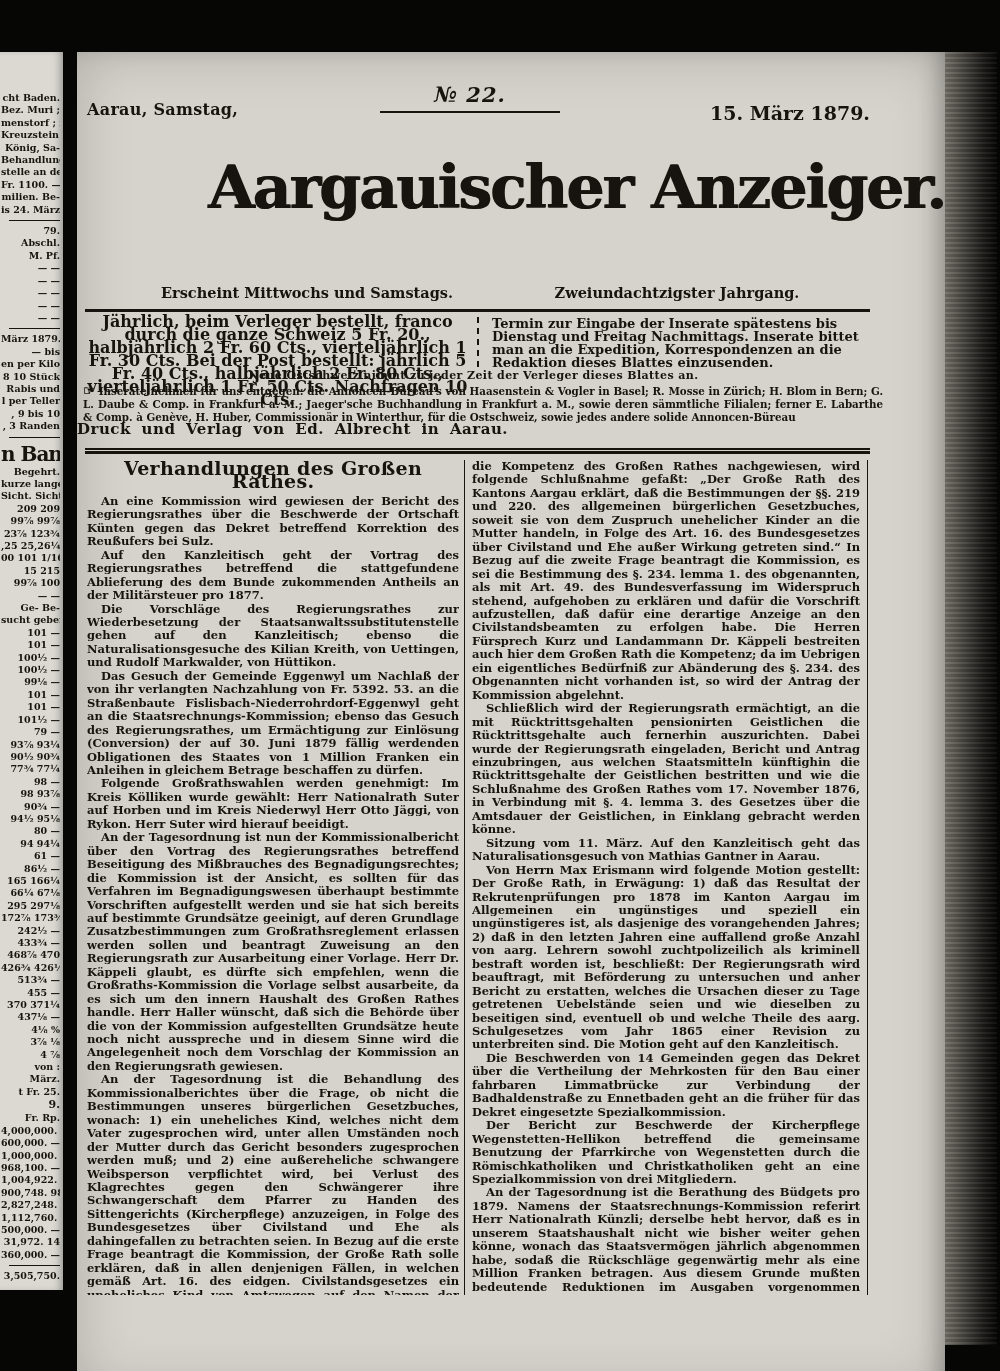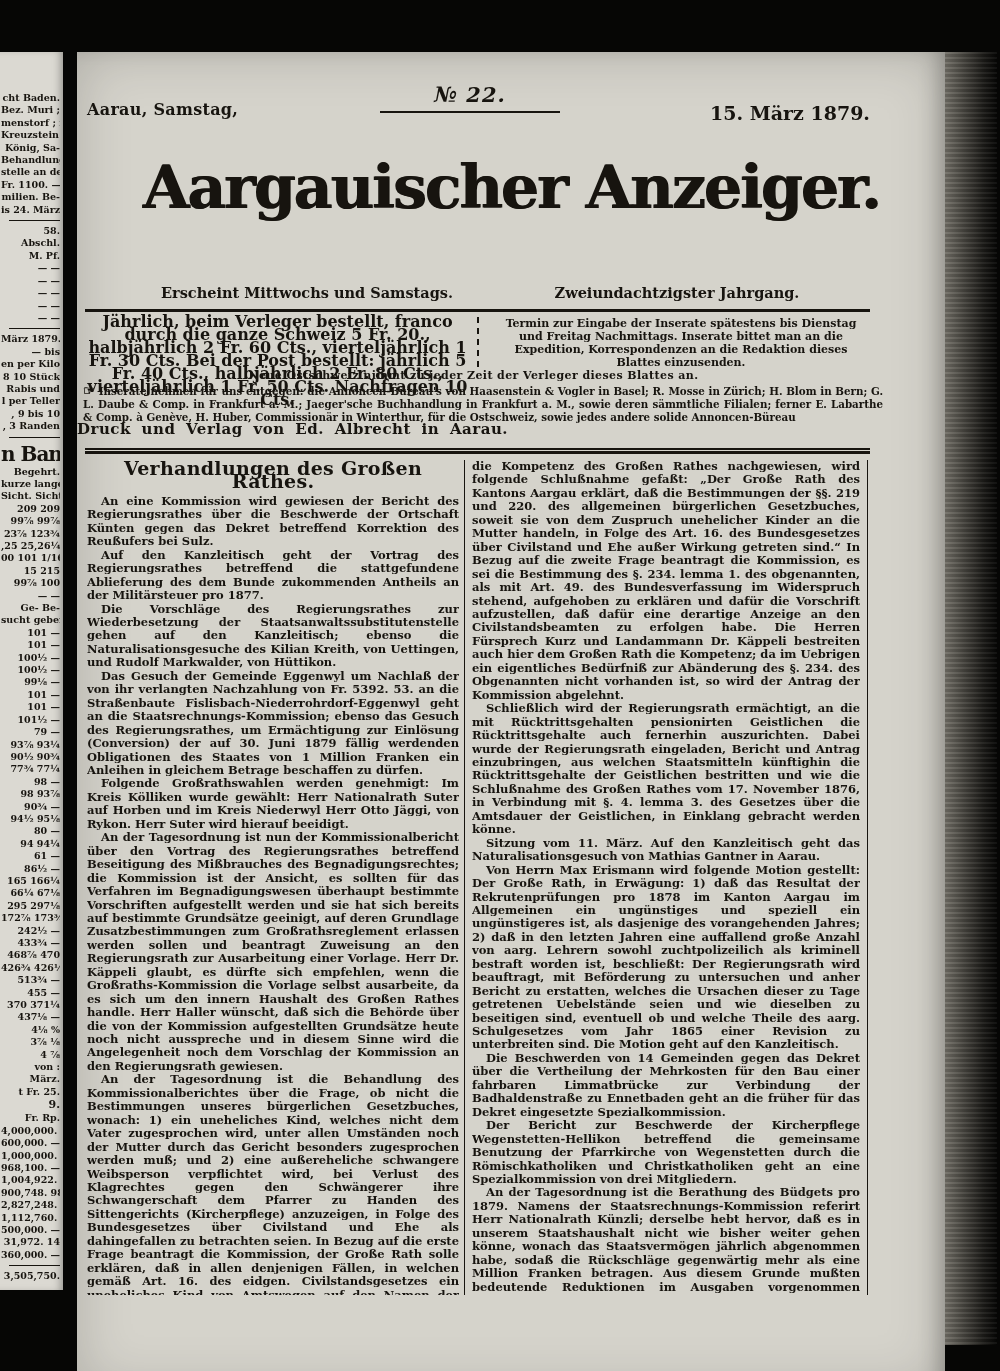--- a/index.html
+++ b/index.html
@@ -21,35 +21,35 @@
   
   .page{position:absolute;left:77px;top:52px;width:868px;height:1339px;background:#d5d3cb;
         box-shadow:inset 0 0 55px rgba(0,0,0,.18), inset -14px 0 22px -10px rgba(0,0,0,.28);}
 
   .dateline-left{position:absolute;left:10px;top:48px;font-size:16px;font-weight:bold;letter-spacing:.3px;}
   .issue-box{position:absolute;left:293px;top:30px;width:200px;text-align:center;}
   .issue-no{font-size:21px;font-weight:bold;font-style:italic;letter-spacing:1px;}
   .issue-rule{width:180px;height:2px;background:#17140f;margin:4px auto 0;}
   .dateline-right{position:absolute;right:75px;top:50px;font-size:19px;font-weight:bold;}
 
-  .masthead{position:absolute;left:0;top:100px;width:100%;margin:0;text-align:center;
+  .masthead{position:absolute;left:0;top:100px;width:100%;margin:0;text-align:right;
             font-size:60px;font-weight:bold;letter-spacing:-2px;
             text-shadow:1px 0 0 currentColor;}
 
   .subline-left{position:absolute;left:60px;top:232px;width:340px;text-align:center;font-size:14.5px;font-weight:bold;}
   .subline-right{position:absolute;left:450px;top:232px;width:300px;text-align:center;font-size:14.5px;font-weight:bold;}
 
   .rule-1{position:absolute;left:8px;top:257px;width:785px;height:2.5px;background:#17140f;}
 
   .info-row{position:absolute;left:0;top:263px;width:793px;height:56px;}
   .info-left{position:absolute;left:8px;top:0;width:385px;text-align:center;
              font-size:16px;line-height:13px;font-weight:bold;}
   .info-divider{position:absolute;left:400px;top:2px;height:50px;border-left:2px dashed #17140f;}
-  .info-right{position:absolute;left:415px;top:2px;width:378px;text-align:center;
-              font-size:11px;line-height:13px;font-weight:bold;}
+  .info-right{position:absolute;left:415px;top:2px;width:378px;text-align:left;
+              font-size:13px;line-height:13px;font-weight:bold;}
 
   .abonnenten{position:absolute;left:0;top:317px;width:793px;text-align:center;
               font-size:11px;font-weight:bold;letter-spacing:.4px;}
 
   .agents{position:absolute;left:4px;top:331px;width:800px;text-align:justify;
           font-size:10.3px;line-height:12.8px;font-weight:bold;margin:2px;}
   .hand-icon{font-size:13px;margin-right:4px;}
 
   .imprint{position:absolute;left:0;top:368px;width:793px;text-align:left;
            font-size:15px;font-weight:bold;word-spacing:5px;letter-spacing:.5px;}
@@ -88,21 +88,21 @@
         <div class="s-line">Kreuzstein ;</div>
         <div class="s-line">König, Sa-</div>
         <div class="s-line">Behandlung.</div>
         <div class="s-line">stelle an der</div>
         <div class="s-line">Fr. 1100. —</div>
         <div class="s-line">milien. Be-</div>
         <div class="s-line">is 24. März</div>
       </div>
     <hr class="s-rule">
     <div class="s-block">
-        <div class="s-line">58.</div>
+        <div class="s-line">79.</div>
         <div class="s-line">Abschl.</div>
         <div class="s-line">M. Pf.</div>
         <div class="s-line">— —</div>
         <div class="s-line">— —</div>
         <div class="s-line">— —</div>
         <div class="s-line">— —</div>
         <div class="s-line">— —</div>
       </div>
     <hr class="s-rule">
     <div class="s-block">

